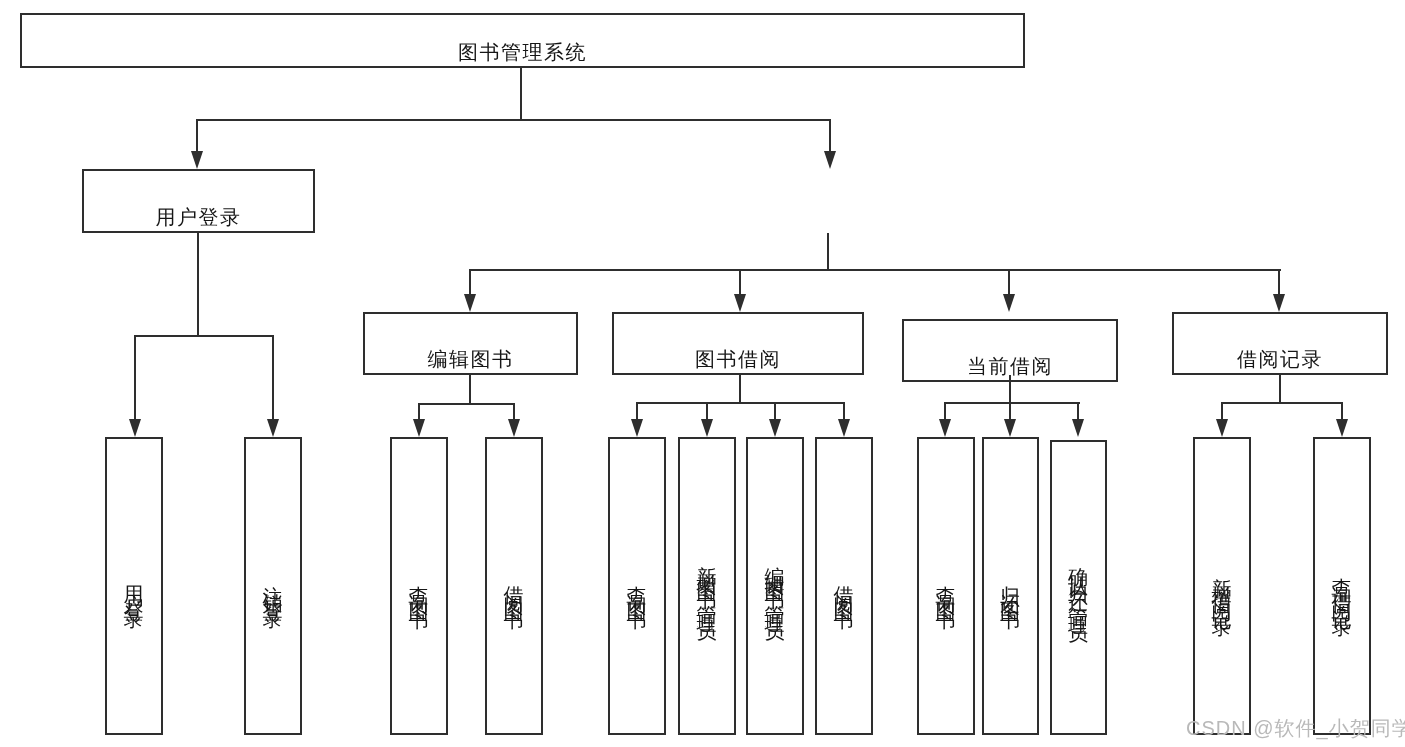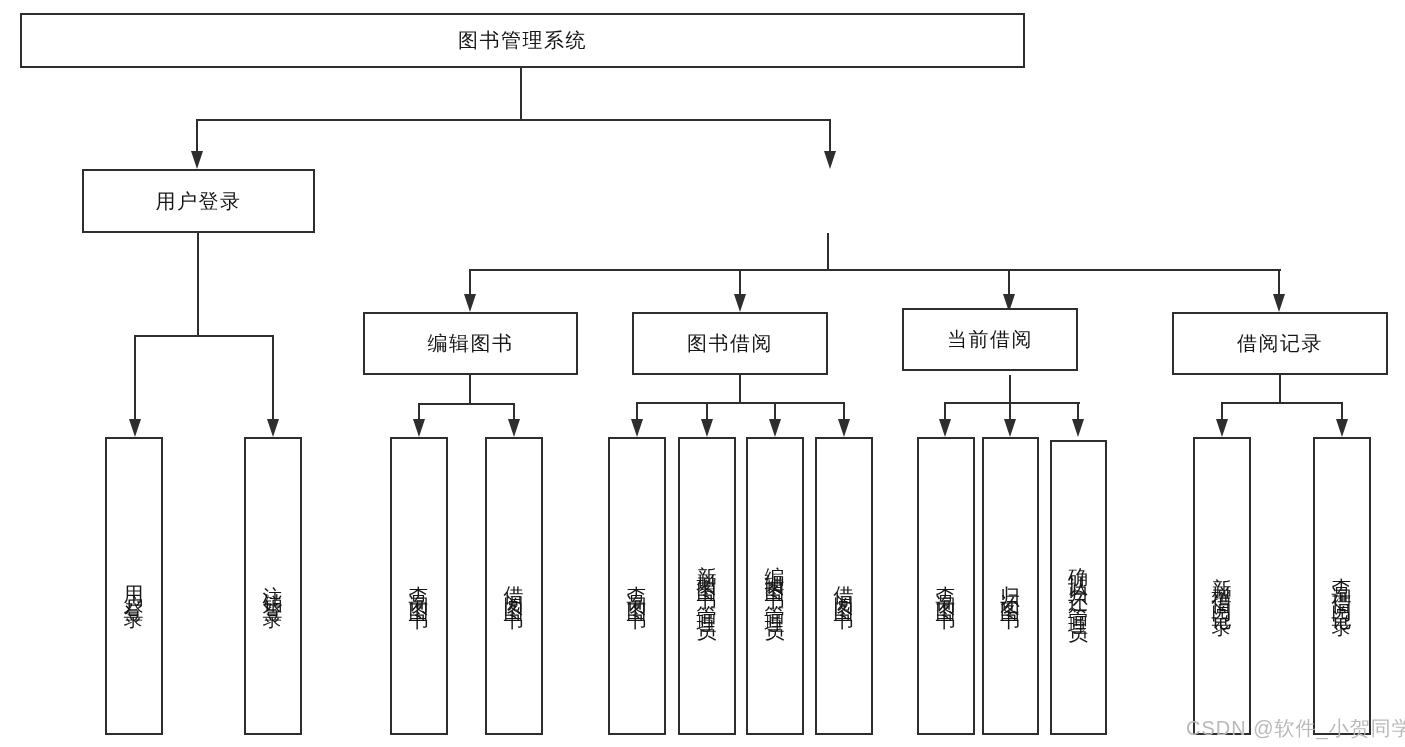--- a/index.html
+++ b/index.html
@@ -3,21 +3,21 @@
 <meta charset="utf-8">
 <style>
   html,body{margin:0;padding:0;background:#ffffff;}
   .canvas{
     position:relative;width:1405px;height:747px;background:#ffffff;
     font-family:"Liberation Sans","DejaVu Sans",sans-serif;overflow:hidden;
   }
   .canvas *{box-sizing:border-box;}
   .hbox{
     position:absolute;border:2.5px solid #2e2e2e;background:#ffffff;
-    display:flex;align-items:center;justify-content:center;
+    display:flex;align-items:flex-end;justify-content:center;
     font-size:20px;color:#161616;letter-spacing:1.5px;white-space:nowrap;
   }
   .vbox{
     position:absolute;border:2.5px solid #2e2e2e;background:#ffffff;
     display:flex;align-items:center;justify-content:center;
     font-size:20px;color:#161616;
   }
   .vbox span{writing-mode:vertical-rl;text-orientation:mixed;letter-spacing:8px;line-height:1;}
   .line{position:absolute;background:#2e2e2e;}
   .arrow{
@@ -71,24 +71,24 @@
   <div class="line" style="left:739px;top:269px;width:2px;height:27px"></div>
   <div class="arrow" style="left:734px;top:294px"></div>
   <div class="line" style="left:1008px;top:269px;width:2px;height:27px"></div>
   <div class="arrow" style="left:1003px;top:294px"></div>
   <div class="line" style="left:1278px;top:269px;width:2px;height:27px"></div>
   <div class="arrow" style="left:1273px;top:294px"></div>
 
   <div class="hbox" style="left:363px;top:312px;width:215px;height:63px">
     <span>编辑图书</span>
   </div>
-  <div class="hbox" style="left:632px;top:312px;width:196px;height:63px">
+  <div class="hbox" style="left:612px;top:312px;width:252px;height:63px">
     <span>图书借阅</span>
   </div>
-  <div class="hbox" style="left:902px;top:308px;width:176px;height:63px">
+  <div class="hbox" style="left:902px;top:319px;width:216px;height:63px">
     <span>当前借阅</span>
   </div>
   <div class="hbox" style="left:1172px;top:312px;width:216px;height:63px">
     <span>借阅记录</span>
   </div>
 
   <div class="line" style="left:469px;top:375px;width:2px;height:30px"></div>
   <div class="line" style="left:418px;top:403px;width:97px;height:2px"></div>
   <div class="line" style="left:418px;top:403px;width:2px;height:17px"></div>
   <div class="arrow" style="left:413px;top:419px"></div>

